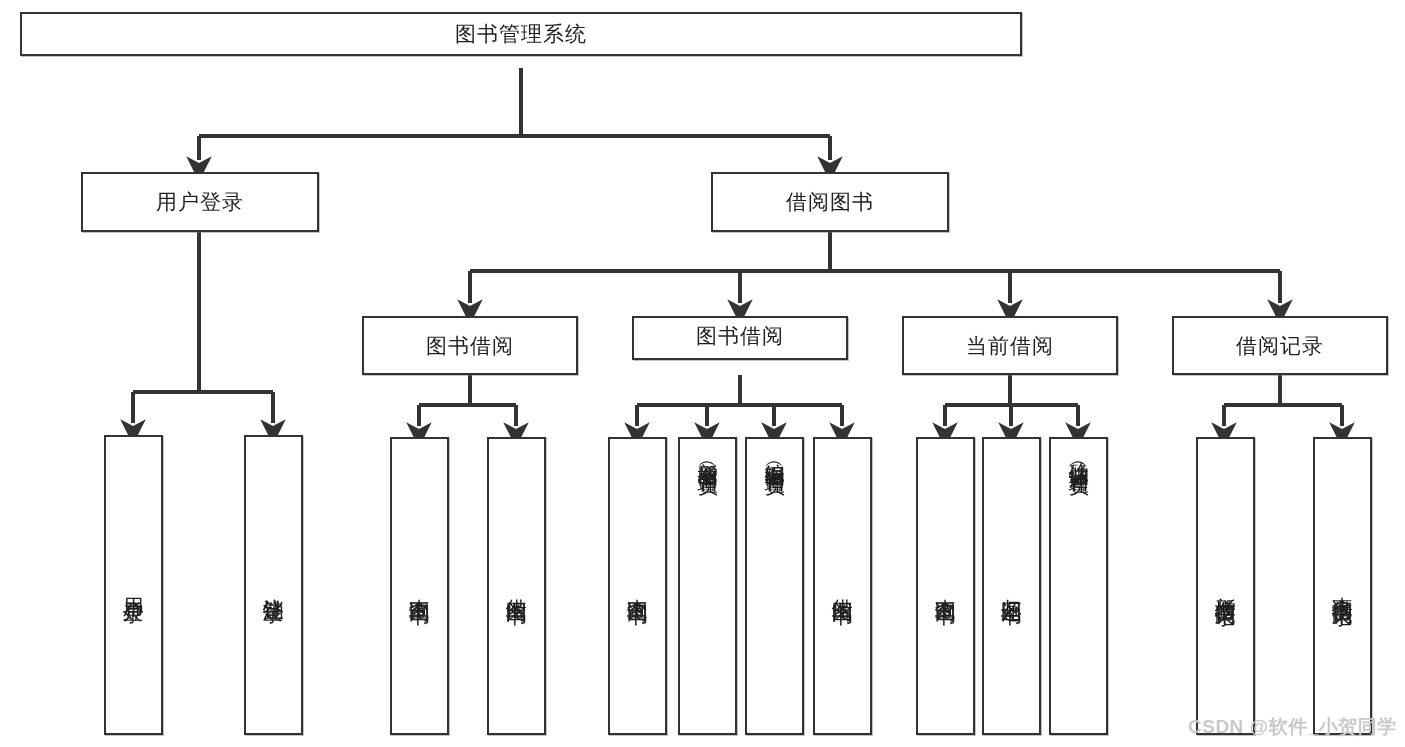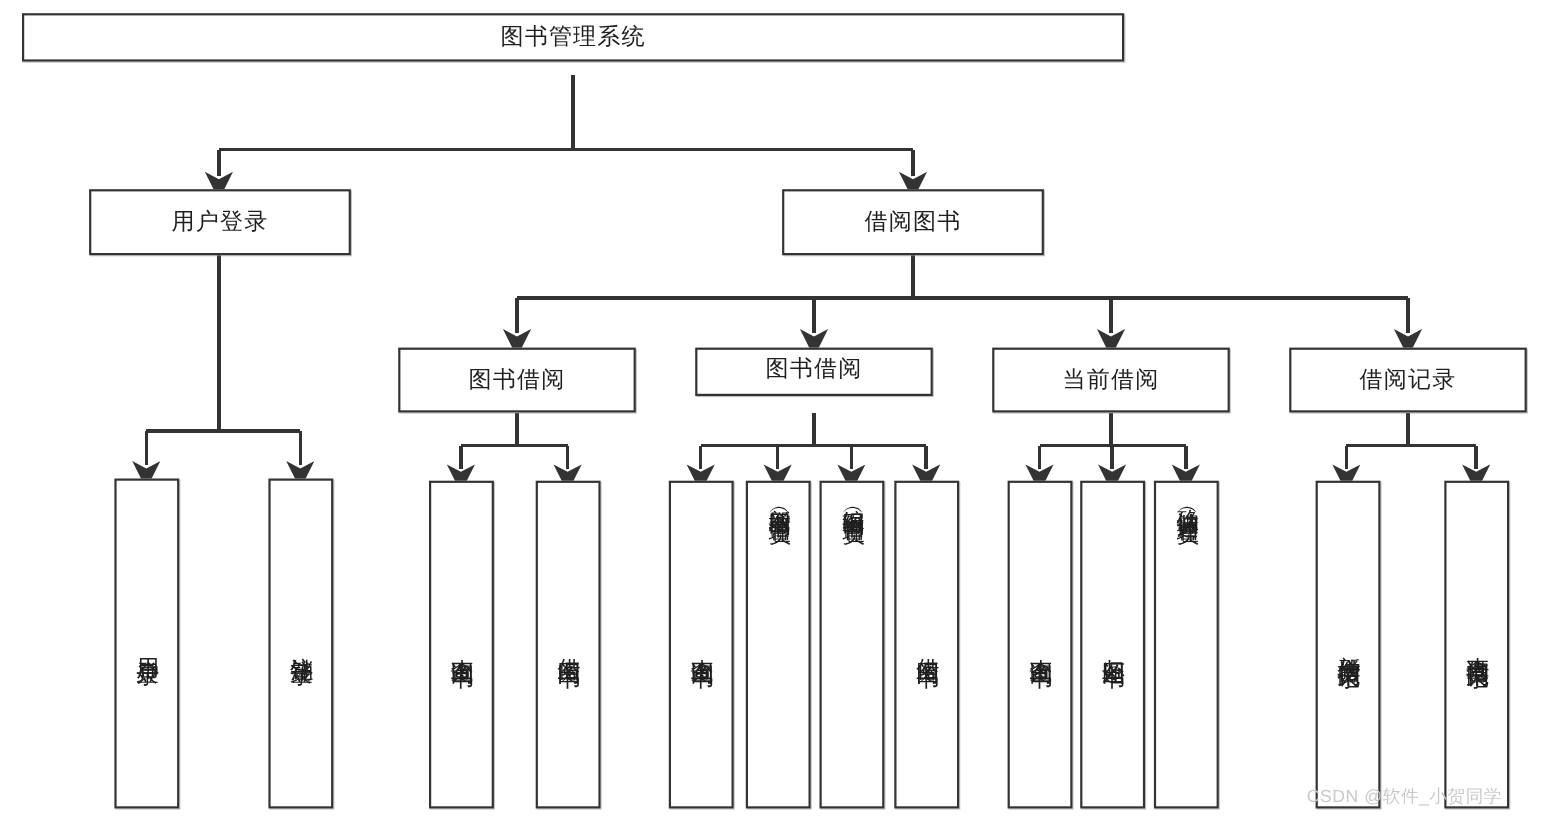--- a/index.html
+++ b/index.html
@@ -59,25 +59,26 @@
     white-space: nowrap;
   }
   .node-v.tall-text .node-label {
     font-size: 20px;
     line-height: 1.28;
   }
   #watermark {
     position: absolute;
     left: 1188px;
     top: 714px;
-    font-size: 16px;
+    font-size: 19px;
     color: #c9c9c9;
     white-space: nowrap;
     z-index: 3;
     letter-spacing: 0.5px;
+    font-weight: bold;
   }
 </style>
 </head>
 <body>
 
 <div id="diagram-root">
 
   <svg id="edge-layer" viewBox="0 0 1405 747" width="1405" height="747" xmlns="http://www.w3.org/2000/svg">
     <defs>
       <marker id="arrowhead" markerWidth="12" markerHeight="12" refX="1.2" refY="4" orient="auto" markerUnits="strokeWidth">

